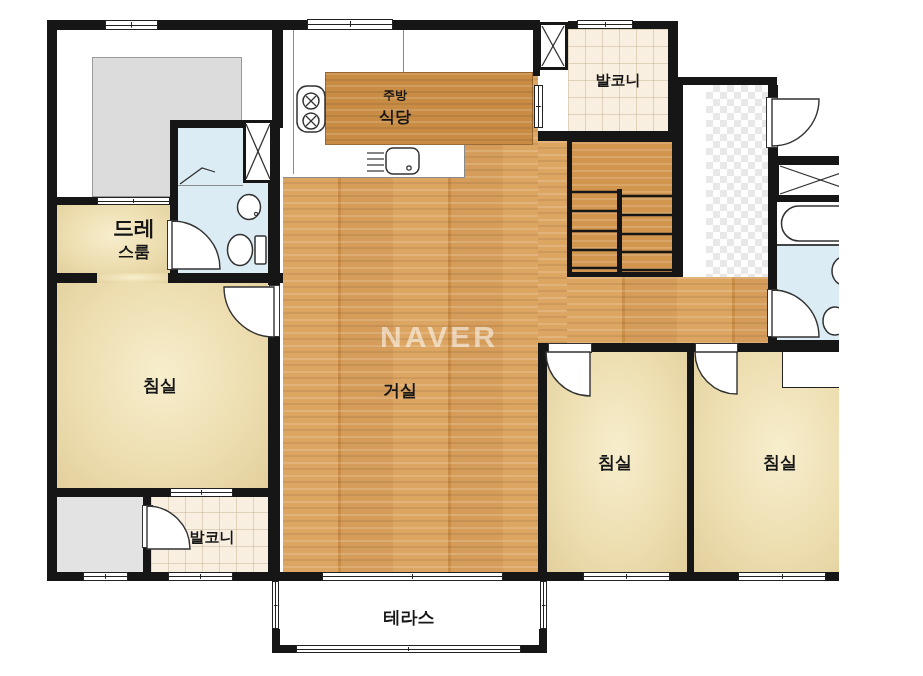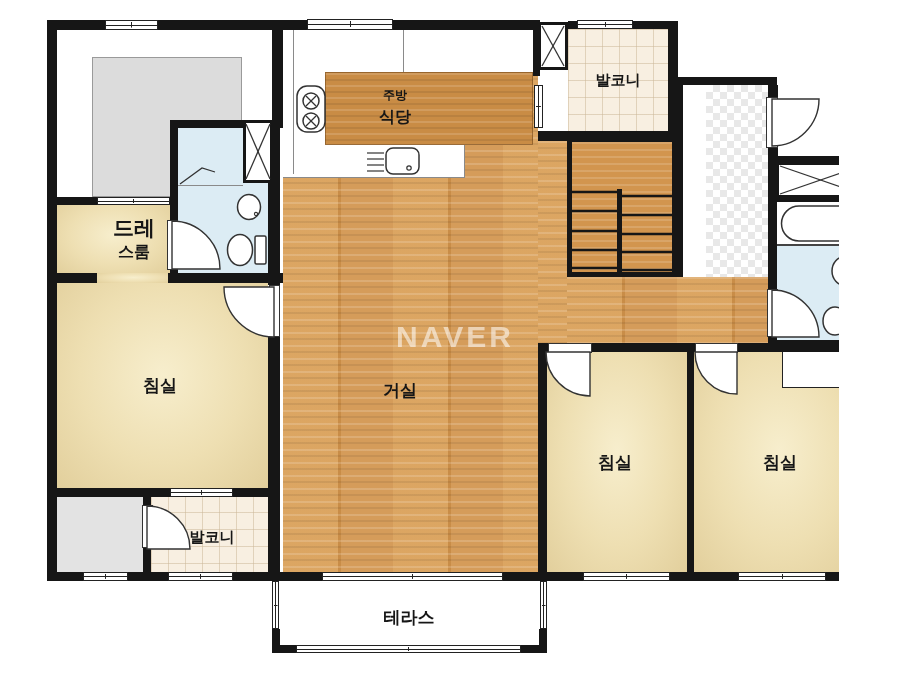--- a/index.html
+++ b/index.html
@@ -235,14 +235,14 @@
   <span class="lbl" style="left:395px;top:95px;font-size:12px">주방</span>
   <span class="lbl" style="left:395px;top:117px;font-size:16px">식당</span>
   <span class="lbl" style="left:134px;top:228px;font-size:21px">드레</span>
   <span class="lbl" style="left:134px;top:252px;font-size:16px">스룸</span>
   <span class="lbl" style="left:160px;top:385px;font-size:17px">침실</span>
   <span class="lbl" style="left:400px;top:390px;font-size:17px">거실</span>
   <span class="lbl" style="left:212px;top:537px;font-size:15px">발코니</span>
   <span class="lbl" style="left:615px;top:462px;font-size:17px">침실</span>
   <span class="lbl" style="left:780px;top:462px;font-size:17px">침실</span>
   <span class="lbl" style="left:409px;top:617px;font-size:17px">테라스</span>
-  <span class="wm" style="left:455px;top:337px">NAVER</span>
+  <span class="wm" style="left:439px;top:337px">NAVER</span>
 </div>
 
 </body></html>

